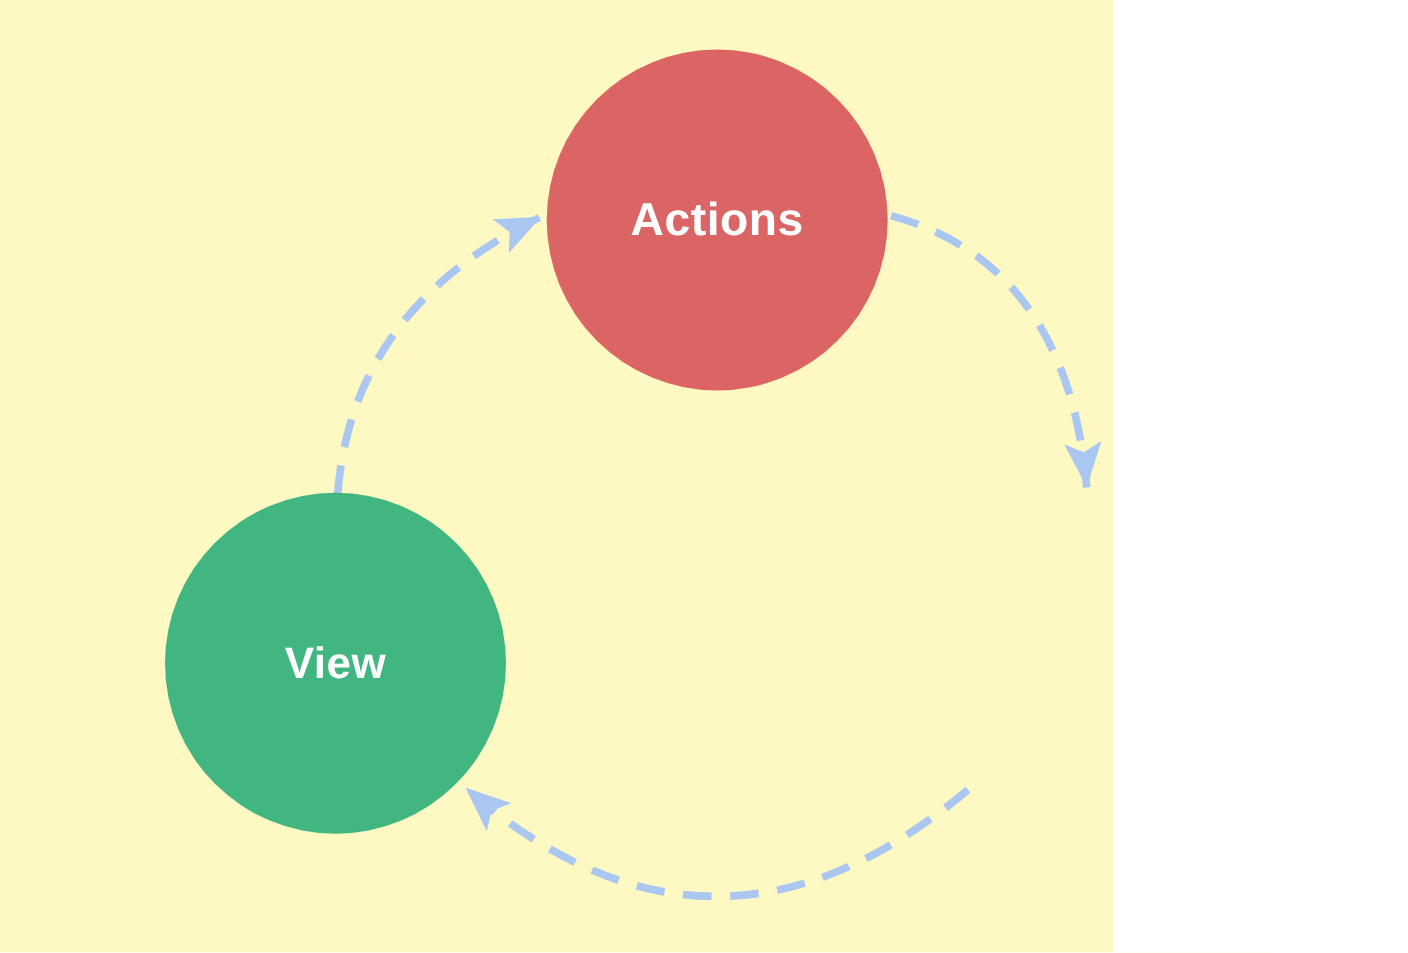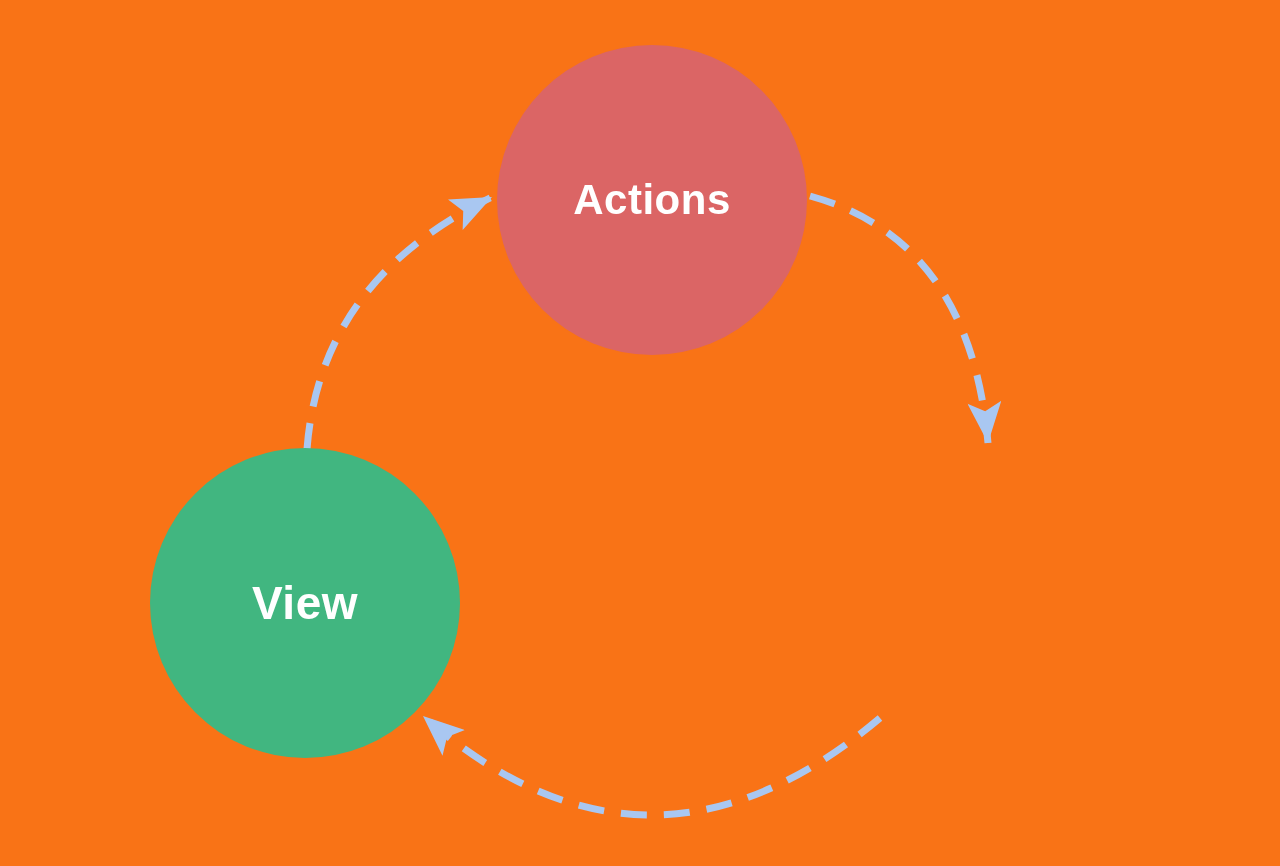--- a/index.html
+++ b/index.html
@@ -2,23 +2,23 @@
 <html><head>
 <meta charset="utf-8">
 <style>
   html, body {
     margin: 0;
     padding: 0;
     background: #ffffff;
   }
   .canvas {
     position: relative;
-    width: 1280px;
+    width: 1012px;
     height: 866px;
-    background: #f97316;
+    background: #fef9c3;
     overflow: hidden;
     font-family: "Liberation Sans", "DejaVu Sans", sans-serif;
   }
   svg.arrows {
     position: absolute;
     left: 0;
     top: 0;
     width: 1280px;
     height: 866px;
     display: block;
@@ -36,21 +36,21 @@
     color: #ffffff;
     font-weight: bold;
     letter-spacing: 0.5px;
     user-select: none;
   }
   .node-actions { left: 497px; top: 45px; }
   .node-state   { left: 835px; top: 448px; }
   .node-view    { left: 150px; top: 448px; }
   .node-actions .label { font-size: 42px; }
   .node-state .label,
-  .node-view .label    { font-size: 46px; }
+  .node-view .label    { font-size: 40px; }
 </style>
 </head>
 <body>
 
 <div class="canvas">
 
   <svg class="arrows" viewBox="0 0 1280 866" xmlns="http://www.w3.org/2000/svg">
     <defs>
       <marker id="arrowhead" viewBox="0 0 12 10" refX="12" refY="5" markerUnits="userSpaceOnUse" markerWidth="42" markerHeight="34" orient="auto">
         <path d="M0,0 L12,5 L0,10 L2.6,5 Z" fill="#a9c7f1"></path>

